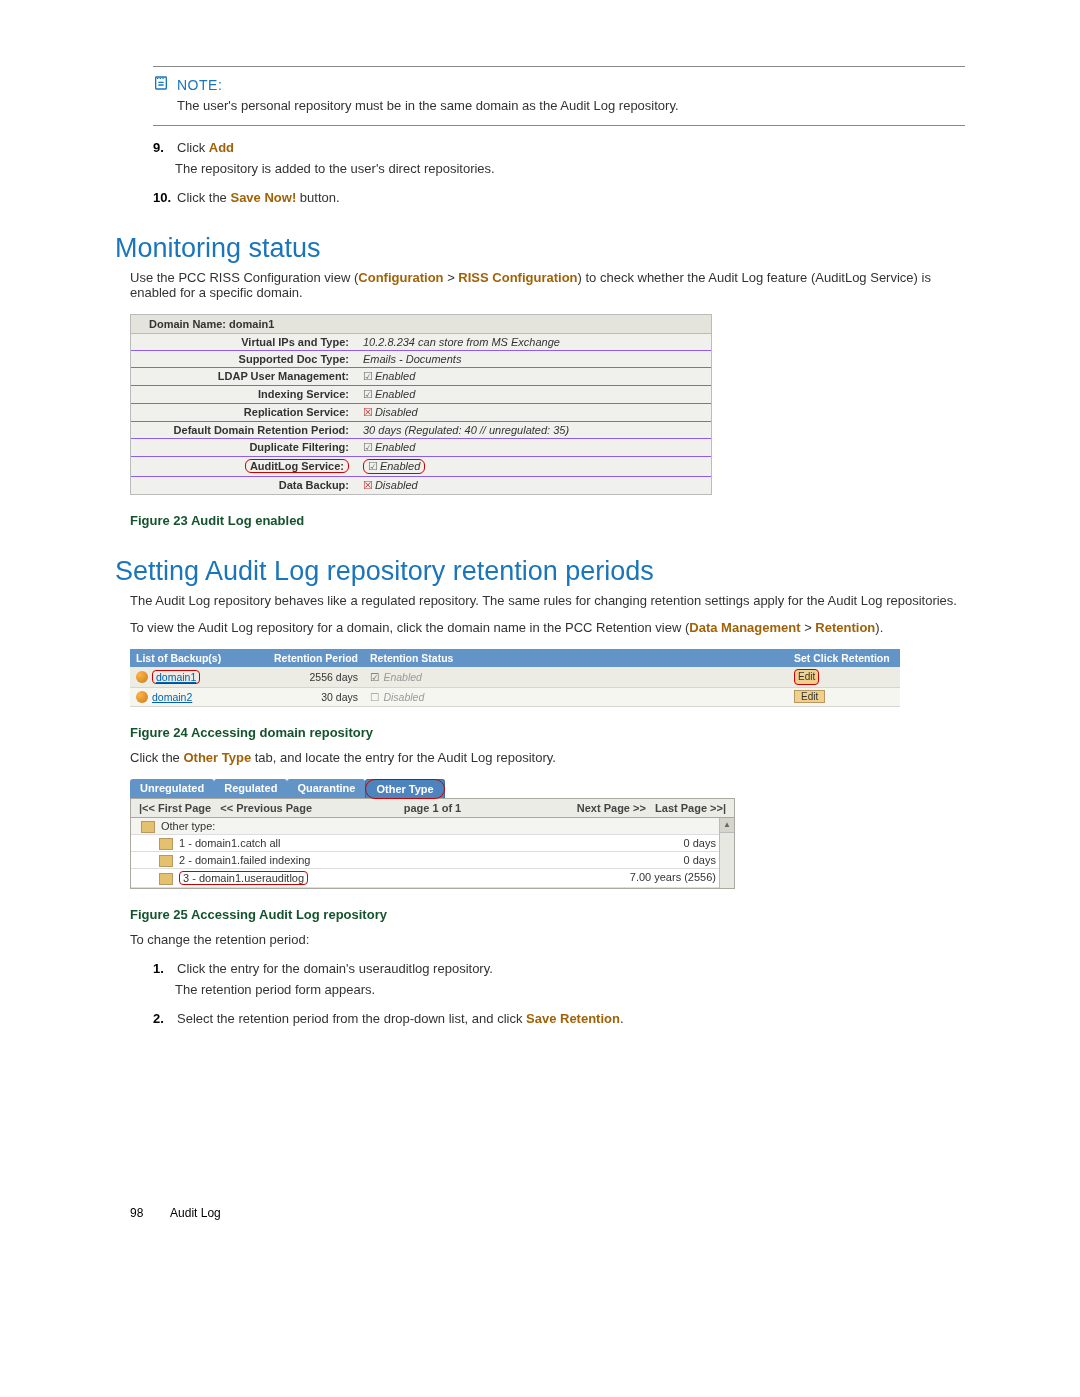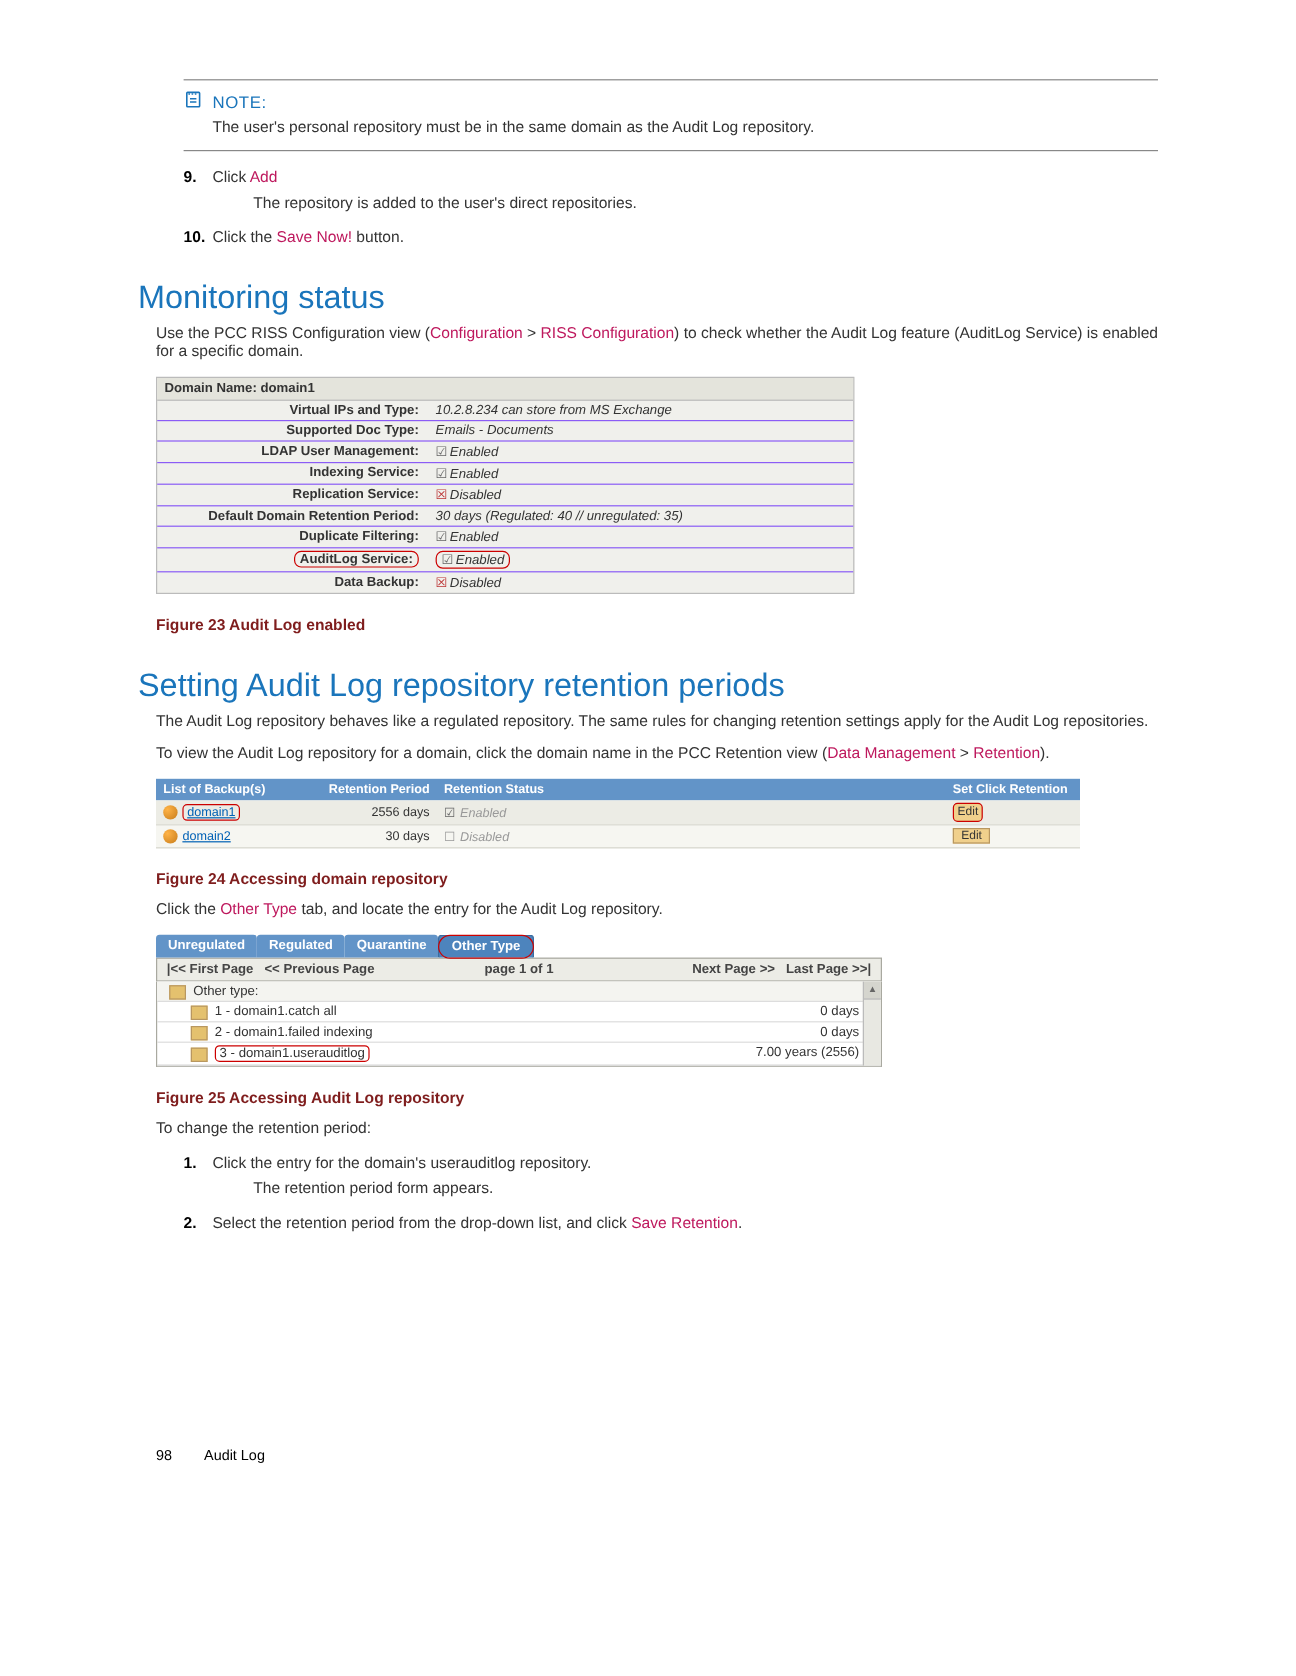--- a/index.html
+++ b/index.html
@@ -37,48 +37,48 @@
     margin-top: 14px;
     margin-left: 38px;
   }
   .step .num {
     width: 24px;
     font-weight: bold;
     color: #000;
   }
   .step .txt { flex: 1; }
   .subtxt {
-    margin-left: 96px;
+    margin-left: 60px;
     margin-top: 6px;
   }
   h2 {
     color: #1a75bb;
     font-weight: normal;
     font-size: 27px;
     margin: 28px 0 6px 0;
   }
   .bodytext { margin-left: 15px; margin-top: 4px; }
   .figcap {
     margin-left: 15px;
     margin-top: 18px;
-    color: #7f1d1d;
+    color: #14532d;
     font-weight: bold;
     font-size: 13px;
   }
-  b { font-weight: normal; color:#be185d; }
+  b { font-weight: bold; color:#a16207; }
   
   .cfg {
     margin: 14px 0 0 15px;
     width: 580px;
     border: 1px solid #bbb;
     font-size: 11px;
     background: #f0f0ec;
   }
   .cfg-hdr {
-    padding: 3px 6px;
+    padding: 3px 18px;
     border-bottom: 1px solid #bbb;
     font-weight: bold;
     background: #e4e4dc;
   }
   .cfg-row {
     display: flex;
     border-bottom: 1px solid #8b5cf6;
   }
   .cfg-row:last-child { border-bottom: none; }
   .cfg-lab {

